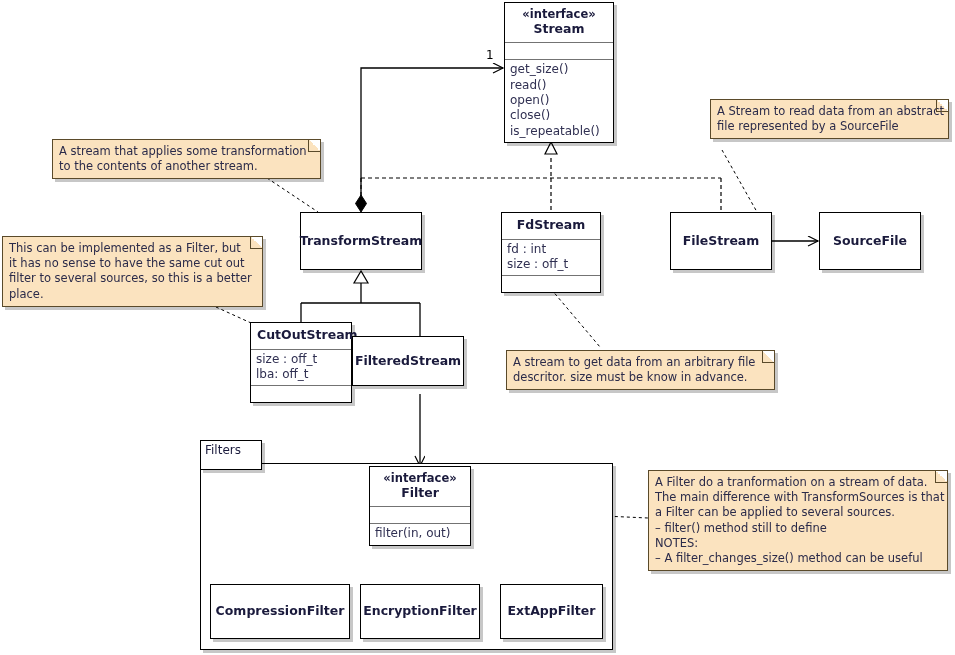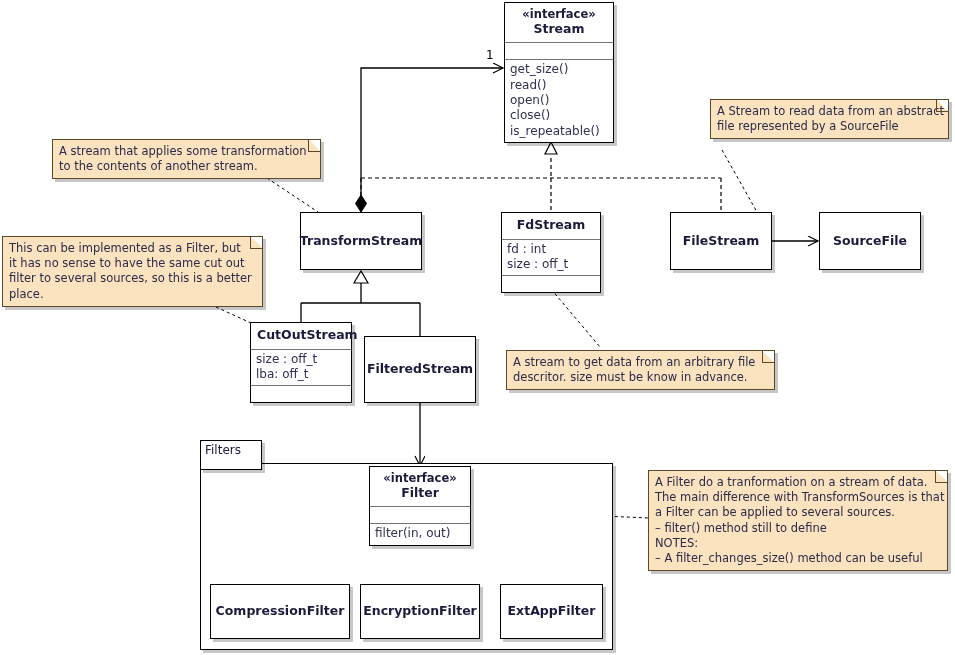--- a/index.html
+++ b/index.html
@@ -256,21 +256,21 @@
     <div class="uml-name">
       <span>CutOutStream</span>
     </div>
     <div class="uml-compartment uml-sep">
       <div>size : off_t</div>
       <div>lba: off_t</div>
     </div>
     <div class="uml-compartment uml-sep empty"></div>
   </div>
 
-  <div class="uml-class centered" style="left:364px; top:336px; width:112px; height:67px;">
+  <div class="uml-class centered" style="left:352px; top:336px; width:112px; height:50px;">
     <div class="uml-name">
       <span>FilteredStream</span>
     </div>
   </div>
 
   <div class="uml-package" style="left:200px; top:440px; width:415px; height:213px;">
     <div class="pkg-tab" style="width:62px;">
       <span>Filters</span>
     </div>
     <div class="pkg-body" style="top:23px; width:413px; height:187px;"></div>

